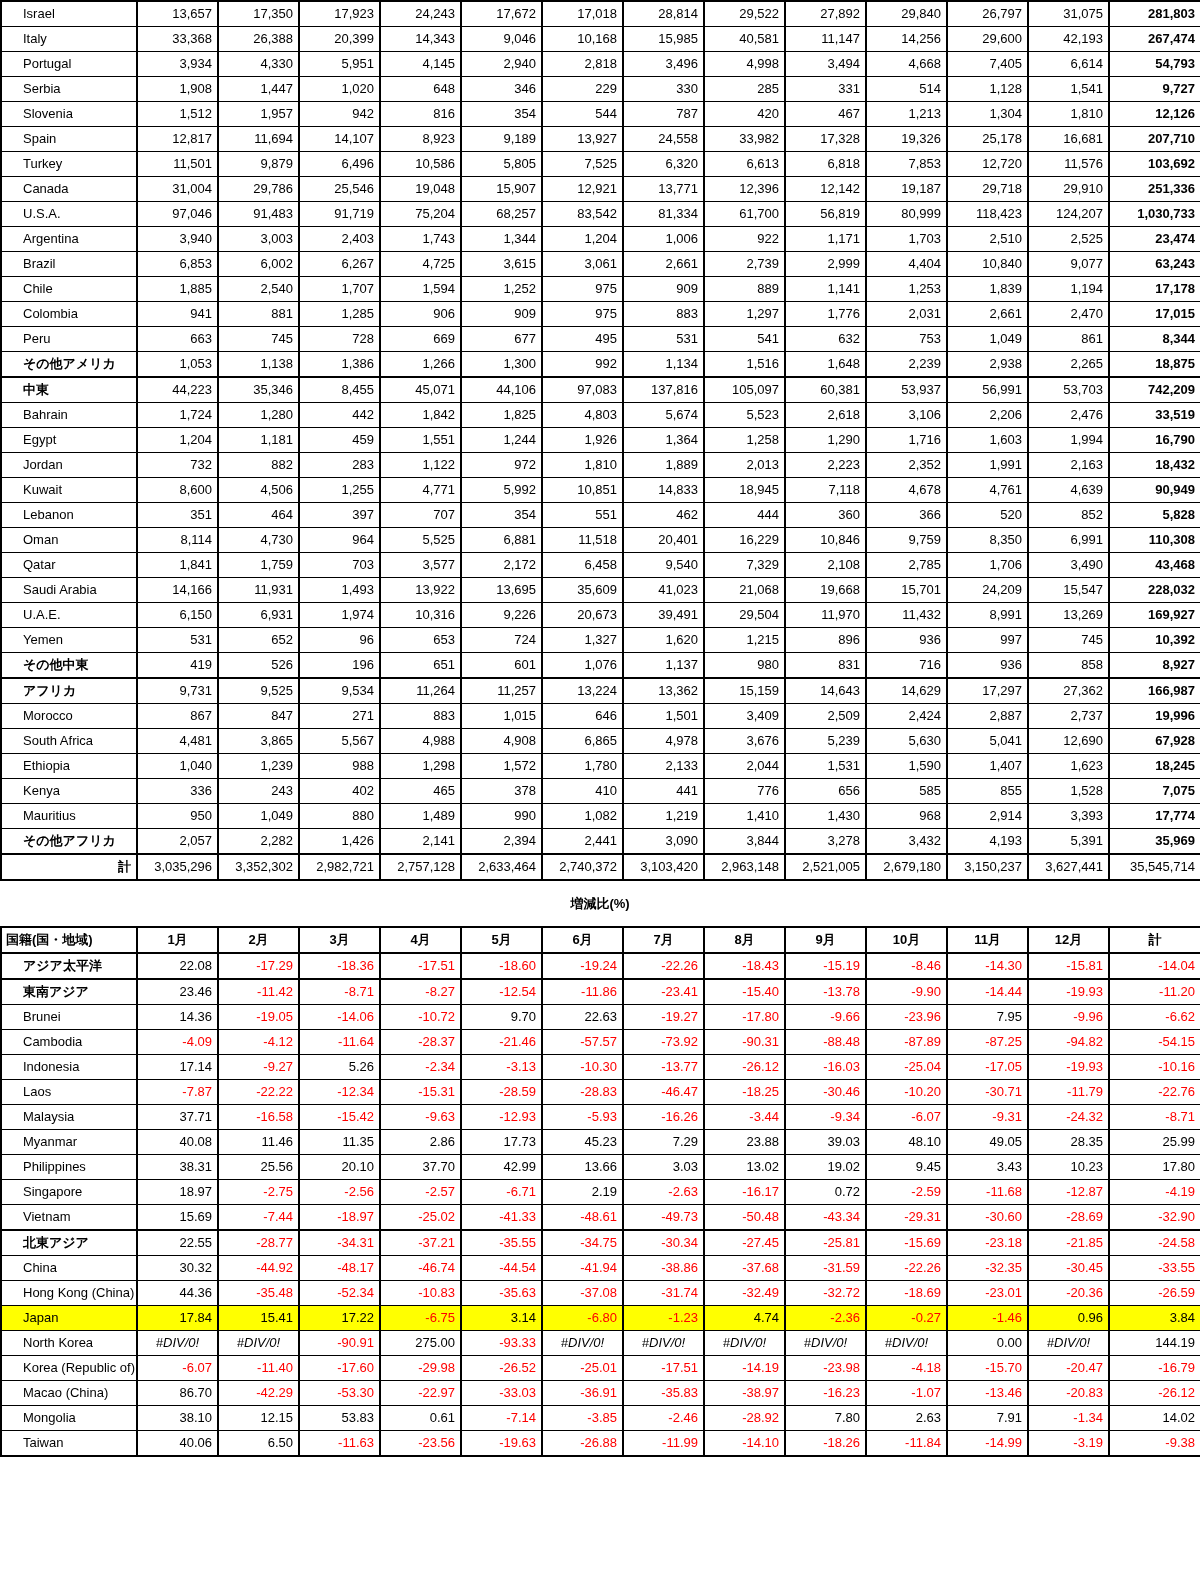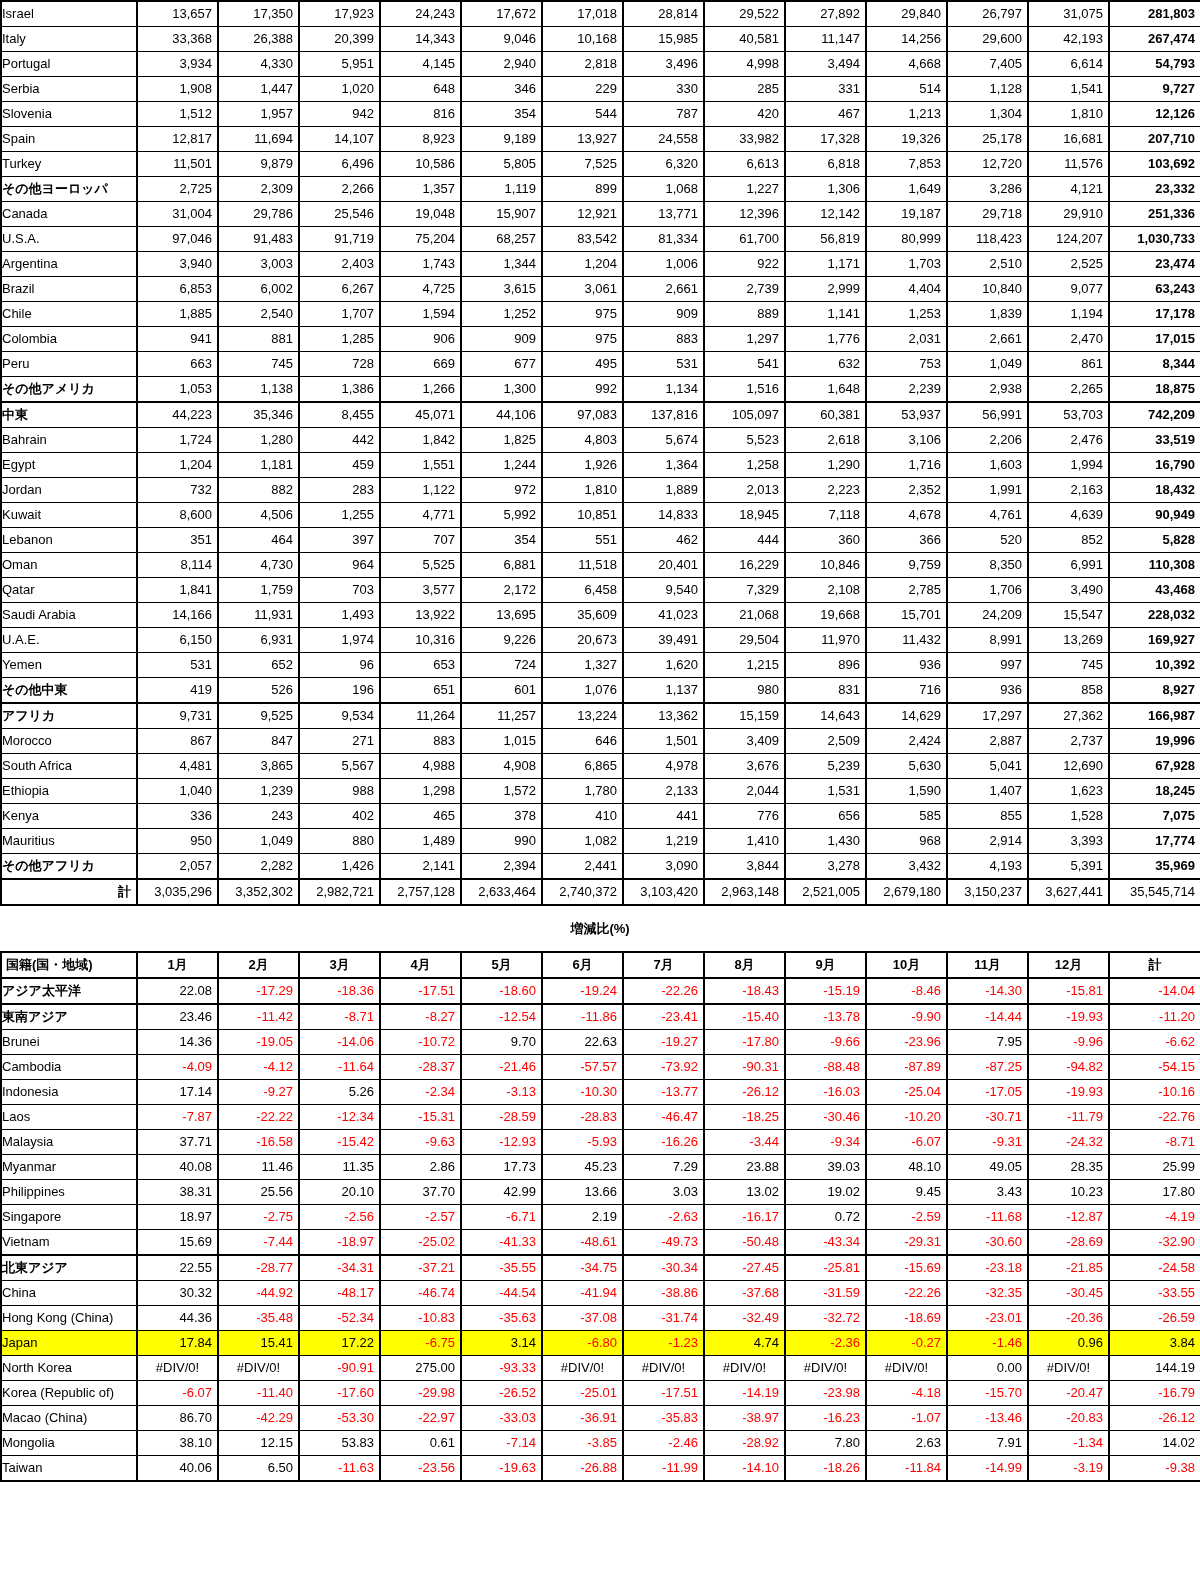--- a/index.html
+++ b/index.html
@@ -26,23 +26,23 @@
     border-left: 2px solid #000;
     border-top: 1px solid #000;
     overflow: hidden;
     white-space: nowrap;
   }
   th {
     font-weight: bold;
     text-align: center;
   }
   th.hlabel { text-align: left; padding-left: 4px; }
-  td.label  { text-align: left; padding-left: 0; }
+  td.label  { text-align: left; padding-left: 21px; }
   td.num    { text-align: right; }
-  td.err    { text-align: center; }
+  td.err    { text-align: center; font-style: italic; }
   tr.boldlabel td.label { font-weight: bold; }
   tr.thick td, tr.thick th { border-top-width: 2px; }
   tr.total td.label { text-align: right; font-weight: bold; }
   td.sum { font-weight: bold; }
   tr.hl td { background: var(--hl, #ffff00); }
   td.neg { color: var(--neg, #ff0000); }
   .section-title {
     text-align: center;
     font-weight: bold;
     font-size: 13px;
@@ -178,36 +178,20 @@
           <td class="num">5,805</td>
           <td class="num">7,525</td>
           <td class="num">6,320</td>
           <td class="num">6,613</td>
           <td class="num">6,818</td>
           <td class="num">7,853</td>
           <td class="num">12,720</td>
           <td class="num">11,576</td>
           <td class="num sum">103,692</td>
         </tr>
-        <tr class="boldlabel">
-          <td class="label">その他ヨーロッパ</td>
-          <td class="num">2,725</td>
-          <td class="num">2,309</td>
-          <td class="num">2,266</td>
-          <td class="num">1,357</td>
-          <td class="num">1,119</td>
-          <td class="num">899</td>
-          <td class="num">1,068</td>
-          <td class="num">1,227</td>
-          <td class="num">1,306</td>
-          <td class="num">1,649</td>
-          <td class="num">3,286</td>
-          <td class="num">4,121</td>
-          <td class="num sum">23,332</td>
-        </tr>
         <tr class="">
           <td class="label">Canada</td>
           <td class="num">31,004</td>
           <td class="num">29,786</td>
           <td class="num">25,546</td>
           <td class="num">19,048</td>
           <td class="num">15,907</td>
           <td class="num">12,921</td>
           <td class="num">13,771</td>
           <td class="num">12,396</td>

